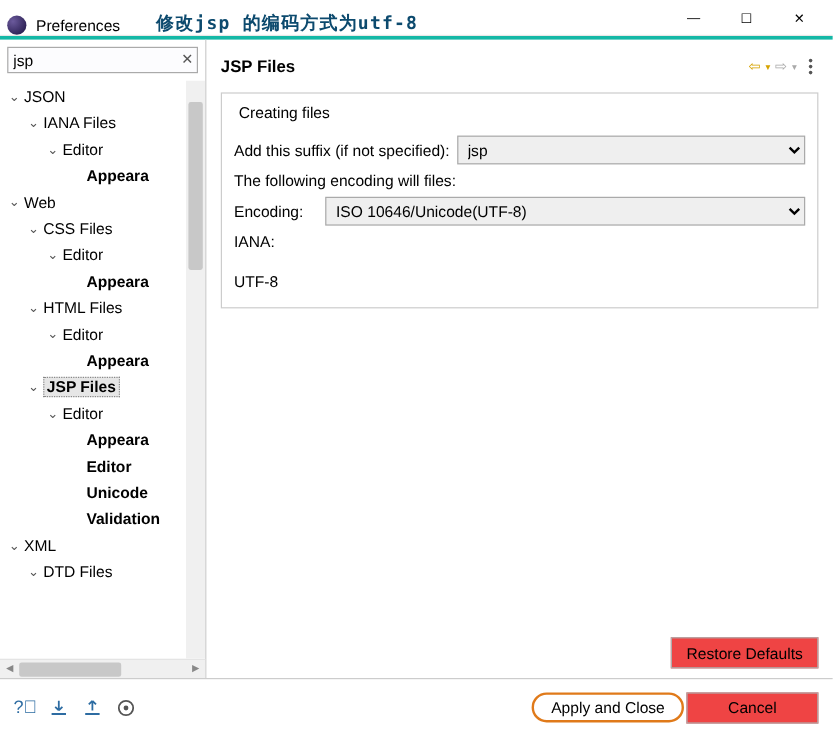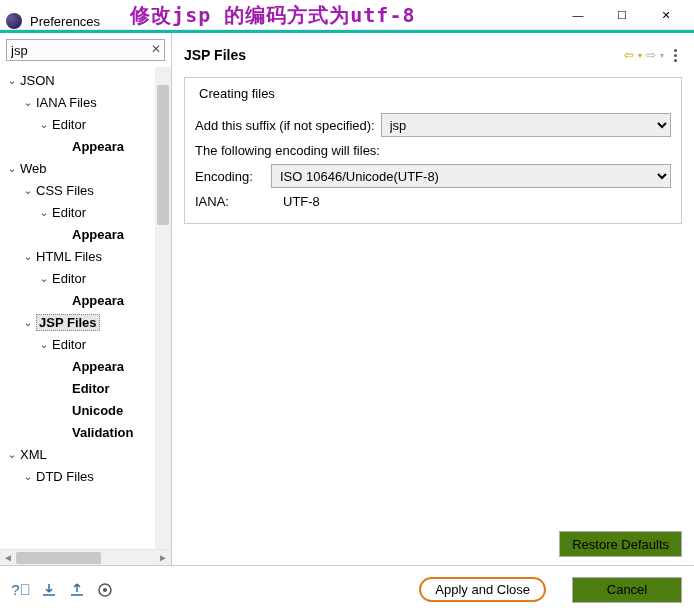--- a/index.html
+++ b/index.html
@@ -23,24 +23,24 @@
     border-bottom: 1px solid #e8e8e8;
   }
   .app-icon {
     width: 16px; height: 16px;
     background: radial-gradient(circle at 30% 30%, #6b5a9c, #1a1040);
     border-radius: 50%;
     margin-right: 8px;
   }
   .title-text { font-size: 13px; }
   .annotation {
-    color: #a21caf;
+    color: #0c4a6e;
     font-family: Consolas, monospace;
     font-weight: bold;
-    font-size: 20px;
+    font-size: 15px;
     margin-left: 30px;
     letter-spacing: 1px;
   }
   .win-controls { margin-left: auto; display: flex; }
   .win-btn {
     width: 44px; height: 28px;
     display: flex; align-items: center; justify-content: center;
     font-family: "Segoe UI Symbol","Segoe MDL2 Assets", sans-serif;
     font-size: 11px;
   }
@@ -178,41 +178,42 @@
     height: 24px;
     border: 1px solid #aaa;
     background: #efefef;
     font-size: 13px;
     padding: 0 4px;
   }
   .info-row {
     display: flex;
     gap: 18px;
     margin: 4px 0;
+    flex-direction: column;
   }
   .info-row .k { width: 70px; }
   .checkbox-row {
     display: flex;
     align-items: center;
     gap: 6px;
   }
   .checkbox-row input { width:14px;height:14px; }
 
   .content-buttons {
     margin-top: auto;
     display: flex;
     justify-content: flex-end;
     gap: 8px;
     padding: 8px 0;
   }
   .btn {
     min-width: 80px;
     height: 26px;
     border: 1px solid #adadad;
-    background: #4d7c0f;
+    background: #ef4444;
     font-size: 13px;
     padding: 0 12px;
   }
 
   .footer {
     height: 48px;
     border-top: 1px solid #ccc;
     display: flex;
     align-items: center;
     padding: 0 12px;
@@ -224,21 +225,21 @@
   }
   .footer-icons .ico {
     width: 18px; height: 18px;
     display: flex; align-items: center; justify-content: center;
     color: #2d6ca2;
     font-size: 15px;
   }
   .footer-btns {
     margin-left: auto;
     display: flex;
-    gap: 26px;
+    gap: 2px;
     align-items: center;
   }
   .btn-primary-outline {
     border: 2px solid #e07a1a;
     border-radius: 14px;
     padding: 3px 14px;
     background: #fff;
     font-size: 13px;
   }
 </style>

